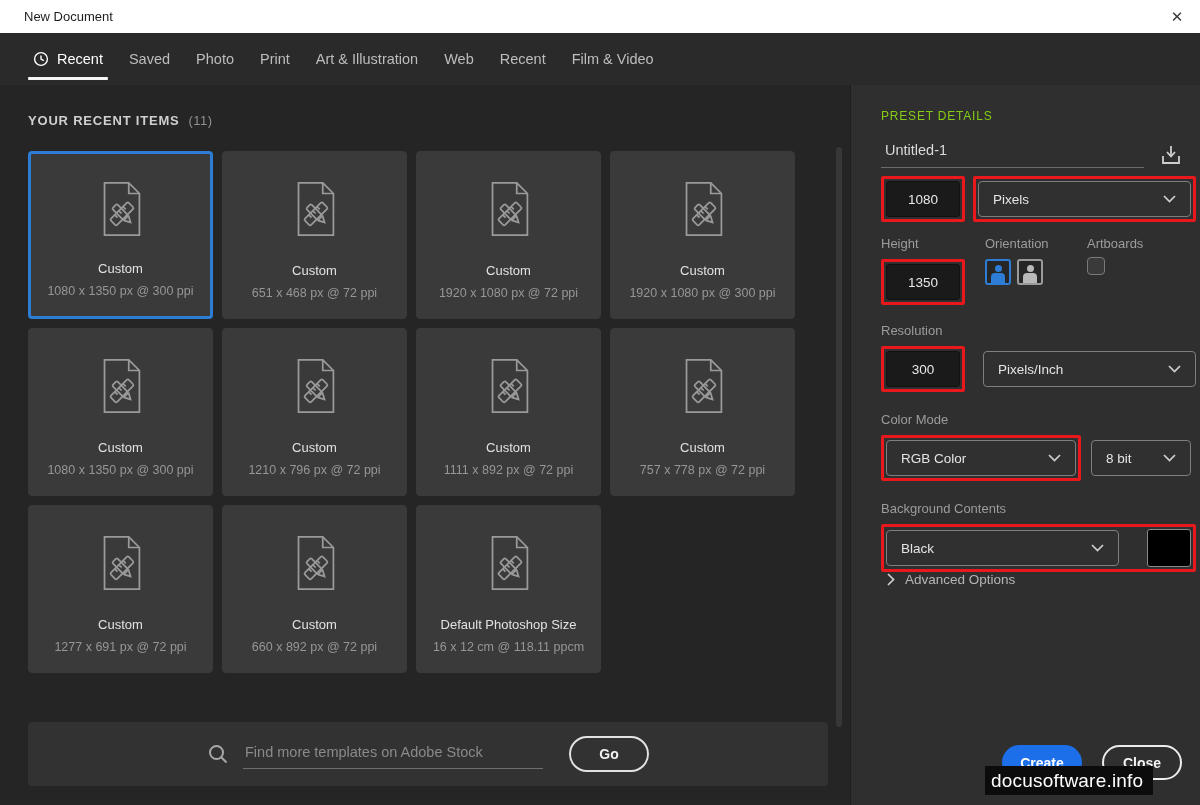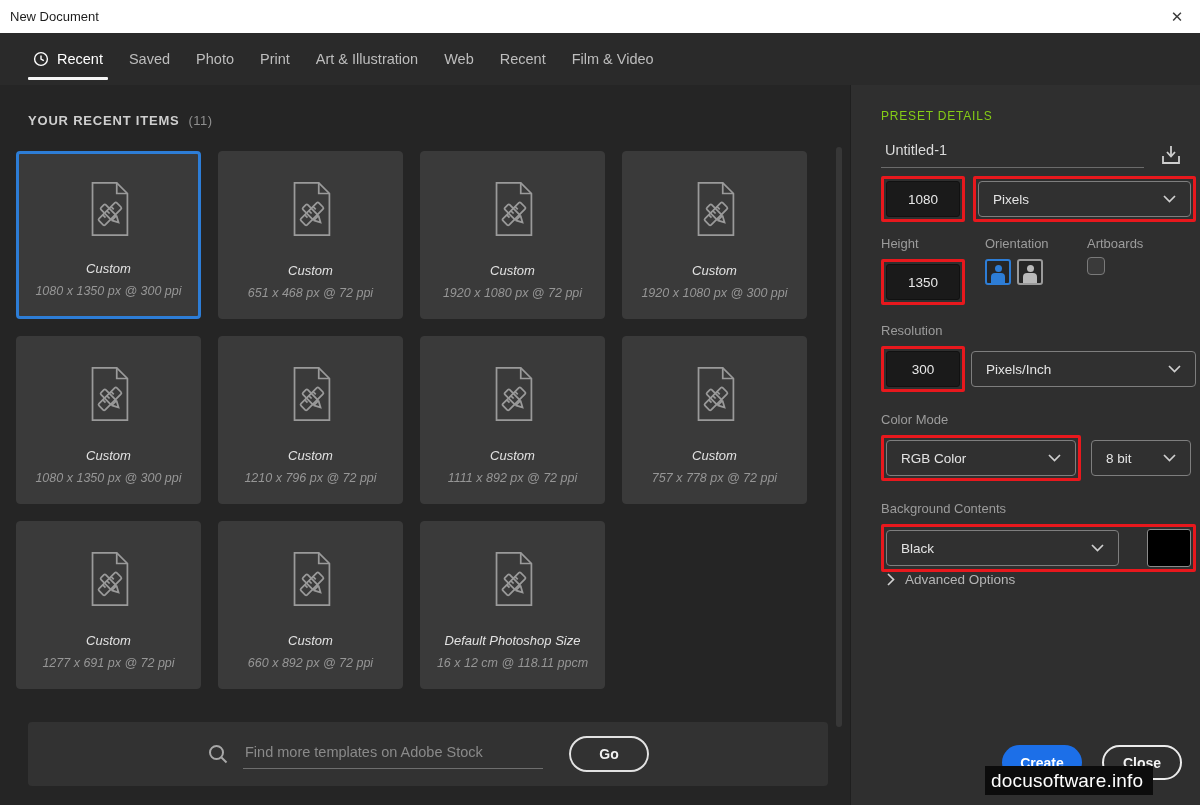--- a/index.html
+++ b/index.html
@@ -9,21 +9,21 @@
     position: relative; width: 1200px; height: 805px;
     background: #252525; overflow: hidden;
     -webkit-font-smoothing: antialiased;
   }
 
   
   .titlebar {
     position: absolute; left: 0; top: 0; width: 1200px; height: 33px;
     background: #ffffff; display: flex; align-items: center;
   }
-  .titlebar .title { margin-left: 10px; font-size: 13px; color: #1d1d1d; }
+  .titlebar .title { margin-left: 24px; font-size: 13px; color: #1d1d1d; }
   .titlebar .win-close {
     position: absolute; right: 8px; top: 0; width: 30px; height: 33px;
     display: flex; align-items: center; justify-content: center;
     color: #3a3a3a; font-size: 15px; cursor: pointer;
   }
 
   
   .tabbar {
     position: absolute; left: 0; top: 33px; width: 1200px; height: 52px;
     background: #2a2a2a; display: flex; align-items: center; padding-left: 20px;
@@ -43,22 +43,22 @@
   .content {
     position: absolute; left: 0; top: 85px; width: 850px; height: 720px;
     background: #252525;
   }
   .recent-heading {
     position: absolute; left: 28px; top: 28px;
     font-size: 13px; color: #cfcfcf; letter-spacing: 0.8px; font-weight: bold;
   }
   .recent-heading .count { color: #8f8f8f; font-weight: normal; letter-spacing: 0.5px; }
   .grid {
-    position: absolute; left: 16px; top: 66px; width: 795px;
-    display: flex; flex-wrap: wrap; gap: 17px; font-style: italic;
+    position: absolute; left: 28px; top: 66px; width: 795px;
+    display: flex; flex-wrap: wrap; gap: 9px;
   }
   .card {
     width: 185px; height: 168px; background: #3a3a3a; border-radius: 4px;
     border: 1px solid #3a3a3a; cursor: pointer; position: relative;
     display: flex; flex-direction: column; align-items: center;
   }
   .card.selected { border: 3px solid #2d7dd6; }
   .card .doc-icon { margin-top: 26px; color: #9a9a9a; }
   .card.selected .doc-icon { margin-top: 24px; }
   .card .card-title {
@@ -148,21 +148,21 @@
   .person { position: relative; width: 16px; height: 19px; }
   .person .head { position: absolute; left: 4.5px; top: 1px; width: 7px; height: 7px; border-radius: 50%; background: #b9b9b9; }
   .person .bod { position: absolute; left: 1px; top: 9px; width: 14px; height: 10px; border-radius: 4px 4px 0 0; background: #b9b9b9; }
   .orient-btn.active .head, .orient-btn.active .bod { background: #2d7dd6; }
   .checkbox {
     width: 18px; height: 18px; border-radius: 4px; border: 1px solid #7a7a7a;
     background: #3a3a3a; cursor: pointer; margin-top: 6px;
   }
 
   .lbl-res { margin-top: 18px; }
-  .row-res { margin-top: 8px; display: flex; align-items: center; gap: 4px; }
+  .row-res { margin-top: 8px; display: flex; align-items: center; gap: 16px; }
   .row-res .red { margin-right: 2px; }
   .row-res .dropdown { flex: 1; }
 
   .lbl-cm { margin-top: 20px; }
   .row-cm { margin-top: 8px; display: flex; align-items: center; gap: 10px; }
   .row-cm .red.cm { width: 200px; }
   .row-cm .dropdown.bits { width: 100px; }
 
   .lbl-bg { margin-top: 20px; }
   .row-bg { margin-top: 8px; }

